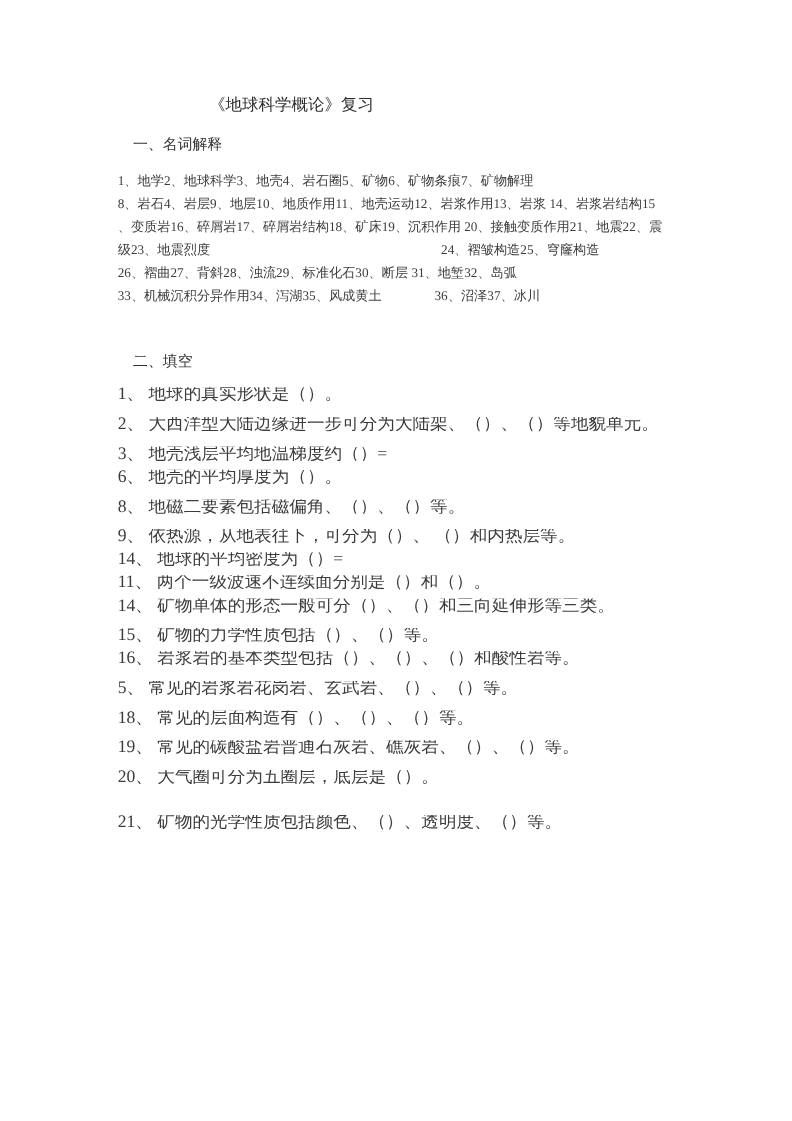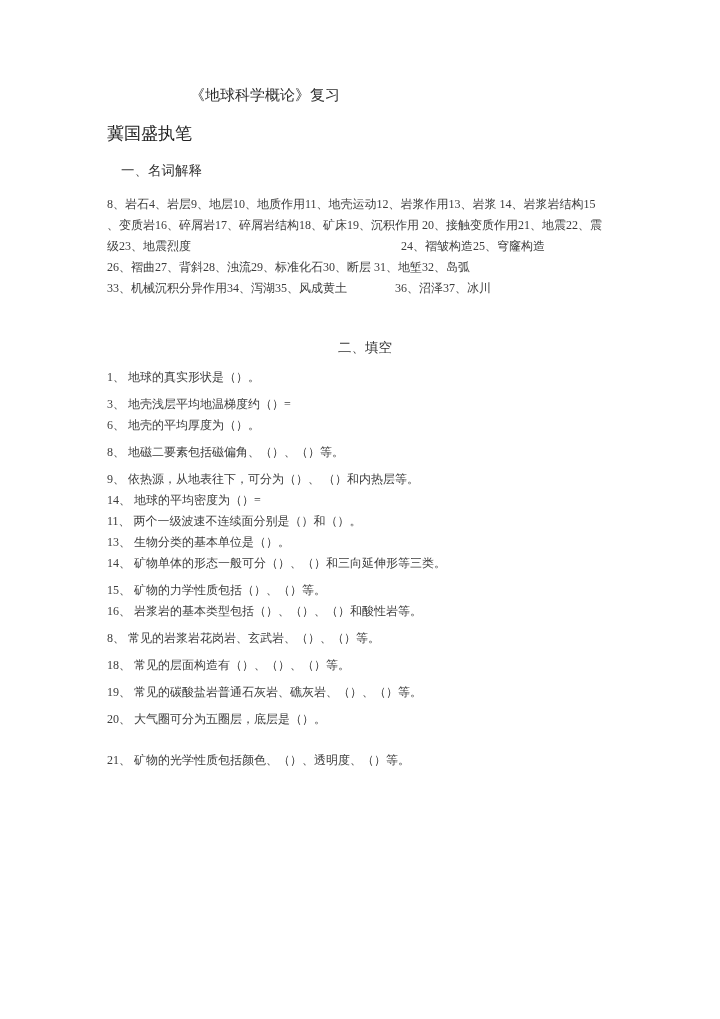--- a/index.html
+++ b/index.html
@@ -47,68 +47,68 @@
   }
   .terms { margin-top: 9px; }
   .term-line {
     margin: 0;
     font-size: 12px;
     line-height: 21px;
     white-space: pre;
     overflow: hidden;
     color: #3c3c3c;
   }
-  .heading-fill { margin-top: 40px; text-align: center; }
+  .heading-fill { margin-top: 40px; }
   .fill-list { margin-top: 14px; }
   .fill-item {
     margin: 0 0 14px 0;
-    font-size: 12px;
+    font-size: 16px;
     line-height: 13px;
     white-space: pre;
     overflow: hidden;
     color: #3c3c3c;
   }
   .fill-item.tight { margin-bottom: 8px; }
   .fill-item.wide  { margin-bottom: 28px; }
 </style>
 </head>
 <body>
 
 <div class="page">
   <div class="content">
 
     <h1 class="doc-title">《地球科学概论》复习</h1>
 
-    <div class="author">冀国盛执笔</div>
 
     <h2 class="section-heading">一、名词解释</h2>
 
     <div class="terms">
+      <p class="term-line">1、地学2、地球科学3、地壳4、岩石圈5、矿物6、矿物条痕7、矿物解理</p>
       <p class="term-line">8、岩石4、岩层9、地层10、地质作用11、地壳运动12、岩浆作用13、岩浆 14、岩浆岩结构15</p>
       <p class="term-line">、变质岩16、碎屑岩17、碎屑岩结构18、矿床19、沉积作用 20、接触变质作用21、地震22、震</p>
       <p class="term-line">级23、地震烈度                                                                      24、褶皱构造25、穹窿构造</p>
       <p class="term-line">26、褶曲27、背斜28、浊流29、标准化石30、断层 31、地堑32、岛弧</p>
       <p class="term-line">33、机械沉积分异作用34、泻湖35、风成黄土                36、沼泽37、冰川</p>
     </div>
 
     <h2 class="section-heading heading-fill">二、填空</h2>
 
     <div class="fill-list">
       <p class="fill-item">1、 地球的真实形状是（）。</p>
+      <p class="fill-item">2、 大西洋型大陆边缘进一步可分为大陆架、（）、（）等地貌单元。</p>
       <p class="fill-item tight">3、 地壳浅层平均地温梯度约（）=</p>
       <p class="fill-item">6、 地壳的平均厚度为（）。</p>
       <p class="fill-item">8、 地磁二要素包括磁偏角、（）、（）等。</p>
       <p class="fill-item tight">9、 依热源，从地表往下，可分为（）、 （）和内热层等。</p>
       <p class="fill-item tight">14、 地球的平均密度为（）=</p>
       <p class="fill-item tight">11、 两个一级波速不连续面分别是（）和（）。</p>
-      <p class="fill-item tight">13、 生物分类的基本单位是（）。</p>
       <p class="fill-item">14、 矿物单体的形态一般可分（）、（）和三向延伸形等三类。</p>
       <p class="fill-item tight">15、 矿物的力学性质包括（）、（）等。</p>
       <p class="fill-item">16、 岩浆岩的基本类型包括（）、（）、（）和酸性岩等。</p>
-      <p class="fill-item">8、 常见的岩浆岩花岗岩、玄武岩、（）、（）等。</p>
+      <p class="fill-item">5、 常见的岩浆岩花岗岩、玄武岩、（）、（）等。</p>
       <p class="fill-item">18、 常见的层面构造有（）、（）、（）等。</p>
       <p class="fill-item">19、 常见的碳酸盐岩普通石灰岩、礁灰岩、（）、（）等。</p>
       <p class="fill-item wide">20、 大气圈可分为五圈层，底层是（）。</p>
       <p class="fill-item">21、 矿物的光学性质包括颜色、（）、透明度、（）等。</p>
     </div>
 
   </div>
 </div>
 
 </body></html>

